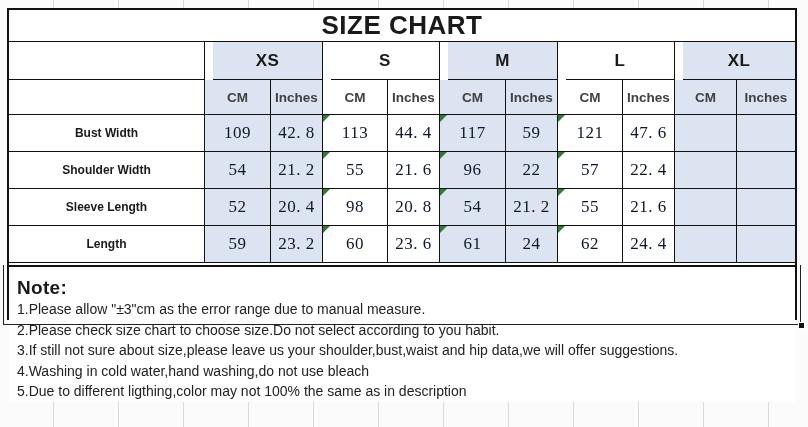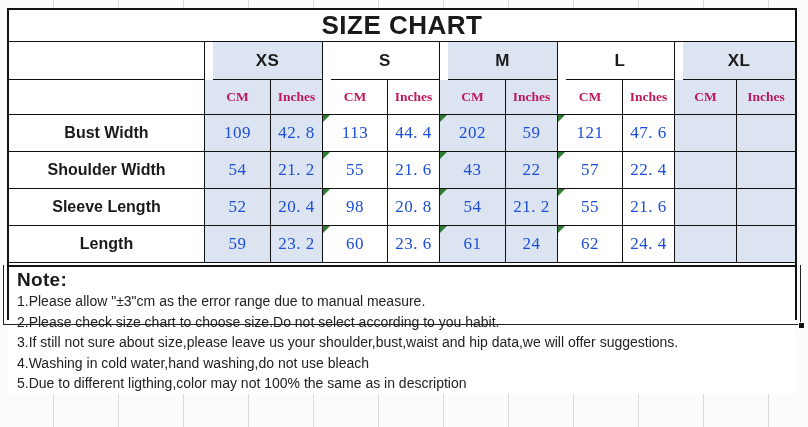--- a/index.html
+++ b/index.html
@@ -27,34 +27,34 @@
   .cell {
     border-right:1px solid #111; border-bottom:1px solid #111;
     display:flex; align-items:center; justify-content:center;
     background:#fff; position:relative; overflow:hidden;
   }
   .cell.last { border-right:none; }
   .blu { background:#dbe4f0; }
 
   .title-cell { grid-column:1 / -1; font-size:26px; font-weight:700; letter-spacing:.5px; }
   .size-cell { grid-column:span 2; font-size:17px; font-weight:700; letter-spacing:.5px;margin-left:8px; }
-  .unit-cell { font-size:13.5px; font-weight:700; color:#be185d;font-family:Liberation Serif, serif; }
-  .label-cell { font-size:16px; font-weight:700; }
+  .unit-cell { font-size:13.5px; font-weight:700; color:#404040; }
+  .label-cell { font-size:12px; font-weight:700; }
   .val-cell {
     font-family:"Liberation Serif", serif;
-    font-size:17px; color:#1d4ed8; letter-spacing:.5px;
+    font-size:17px; color:#0f172a; letter-spacing:.5px;
   }
   .flag {
     position:absolute; top:0; left:0; width:0; height:0;
     border-top:7px solid #2e7d32; border-right:7px solid transparent;
   }
 
   .note {
     flex:1; border-top:2px solid #111; margin-top:2px;
-    padding:2px 10px 0 8px; background:#fff;
+    padding:10px 10px 0 8px; background:#fff;
   }
   .note-heading { font-size:19px; font-weight:700; letter-spacing:.3px; }
   .note-line { font-size:14px; line-height:20.5px; color:#222; }
 
   .selection {
     position:absolute; left:-6px; right:-6px; bottom:-7px; top:255px;
     border-left:1px solid #222; border-right:1px solid #222; border-bottom:1px solid #222;
     pointer-events:none;
   }
   .fill-handle {
@@ -93,42 +93,42 @@
     <div class="cell label-cell">Bust Width</div>
     <div class="cell val-cell blu">109</div>
     <div class="cell val-cell blu">42. 8</div>
     <div class="cell val-cell">
         <span class="flag"></span>
         <span>113</span>
       </div>
     <div class="cell val-cell">44. 4</div>
     <div class="cell val-cell blu">
         <span class="flag"></span>
-        <span>202</span>
+        <span>117</span>
       </div>
     <div class="cell val-cell blu">59</div>
     <div class="cell val-cell">
         <span class="flag"></span>
         <span>121</span>
       </div>
     <div class="cell val-cell">47. 6</div>
     <div class="cell val-cell blu"></div>
     <div class="cell val-cell blu last"></div>
 
     <div class="cell label-cell">Shoulder Width</div>
     <div class="cell val-cell blu">54</div>
     <div class="cell val-cell blu">21. 2</div>
     <div class="cell val-cell">
         <span class="flag"></span>
         <span>55</span>
       </div>
     <div class="cell val-cell">21. 6</div>
     <div class="cell val-cell blu">
         <span class="flag"></span>
-        <span>43</span>
+        <span>96</span>
       </div>
     <div class="cell val-cell blu">22</div>
     <div class="cell val-cell">
         <span class="flag"></span>
         <span>57</span>
       </div>
     <div class="cell val-cell">22. 4</div>
     <div class="cell val-cell blu"></div>
     <div class="cell val-cell blu last"></div>
 

